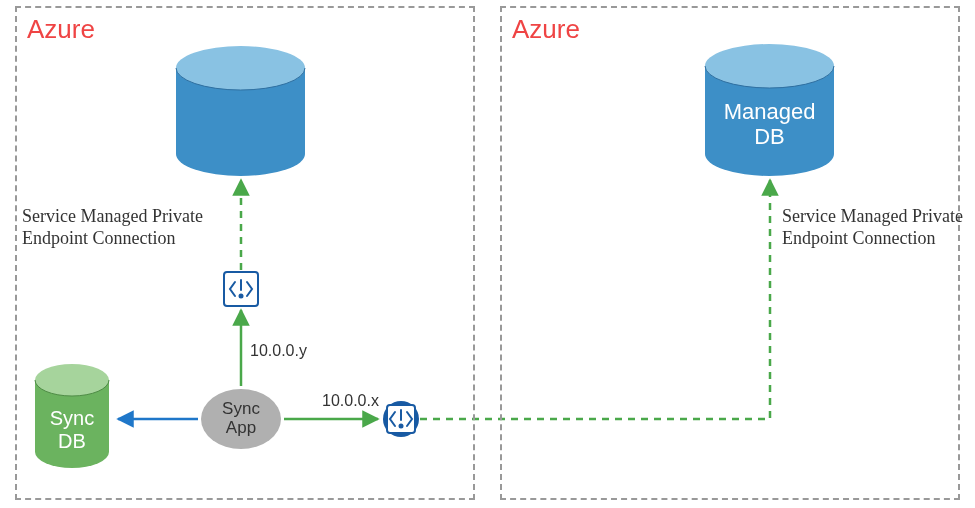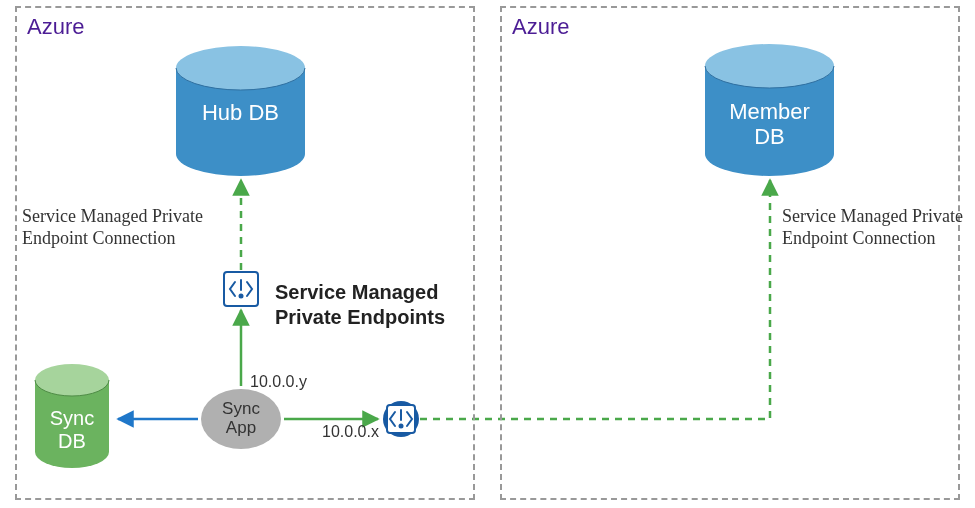--- a/index.html
+++ b/index.html
@@ -14,22 +14,22 @@
   }
   .azure-box {
     position: absolute;
     border: 2px dashed #999;
     box-sizing: border-box;
   }
   .azure-label {
     position: absolute;
     top: 6px;
     left: 10px;
-    font-size: 22px;
-    color: #4c1d95;
+    font-size: 26px;
+    color: #ef4444;
   }
   .db-cylinder {
     position: absolute;
   }
   .db-label {
     position: absolute;
     width: 100%;
     text-align: center;
     color: #fff;
     font-size: 22px;
@@ -48,21 +48,20 @@
     position: absolute;
     font-weight: 600;
     font-size: 20px;
     color: #222;
     line-height: 1.25;
   }
   .ip-annot {
     position: absolute;
     font-size: 16px;
     color: #333;
-    margin-top: 31px;
   }
   .sync-app {
     position: absolute;
     width: 82px;
     height: 62px;
     left: 200px;
     top: 388px;
   }
   .sync-app-label {
     position: absolute;
@@ -113,31 +112,30 @@
 <div class="azure-box" style="left:500px; top:6px; width:460px; height:494px;">
   <div class="azure-label">Azure</div>
 </div>
 
 <div class="db-cylinder" style="left:168px; top:42px; width:145px; height:138px;">
   <svg width="145" height="138" viewBox="0 0 145 138">
     <path d="M8 26 v86 a64.5 22 0 0 0 129 0 V26" fill="#3d8fc7"></path>
     <ellipse cx="72.5" cy="26" rx="64.5" ry="22" fill="#89c2e3"></ellipse>
     <path d="M8 26 a64.5 22 0 0 0 129 0" fill="none" stroke="#2f6fa0" stroke-width="1"></path>
   </svg>
-  <div class="db-label">Hub DB</div>
 </div>
 
 <div class="db-cylinder" style="left:697px; top:40px; width:145px; height:140px;">
   <svg width="145" height="140" viewBox="0 0 145 140">
     <path d="M8 26 v88 a64.5 22 0 0 0 129 0 V26" fill="#3d8fc7"></path>
     <ellipse cx="72.5" cy="26" rx="64.5" ry="22" fill="#89c2e3"></ellipse>
     <path d="M8 26 a64.5 22 0 0 0 129 0" fill="none" stroke="#2f6fa0" stroke-width="1"></path>
   </svg>
   <div class="db-label">
-    <span>Member</span><br>
+    <span>Managed</span><br>
     <span>DB</span>
   </div>
 </div>
 
 <div class="db-cylinder" style="left:30px; top:362px; width:84px; height:108px;">
   <svg width="84" height="108" viewBox="0 0 84 108">
     <path d="M5 18 v72 a37 16 0 0 0 74 0 V18" fill="#6bb35f"></path>
     <ellipse cx="42" cy="18" rx="37" ry="16" fill="#a6d49c"></ellipse>
     <path d="M5 18 a37 16 0 0 0 74 0" fill="none" stroke="#4f8c46" stroke-width="1"></path>
   </svg>
@@ -184,18 +182,17 @@
   <span>Service Managed Private</span><br>
   <span>Endpoint Connection</span>
 </div>
 
 <div class="text-annot" style="left:782px; top:206px;">
   <span>Service Managed Private</span><br>
   <span>Endpoint Connection</span>
 </div>
 
 <div class="pe-title" style="left:275px; top:280px;">
-  <span>Service Managed</span><br>
-  <span>Private Endpoints</span>
+  <br>
 </div>
 
 <div class="ip-annot" style="left:250px; top:342px;">10.0.0.y</div>
 <div class="ip-annot" style="left:322px; top:392px;">10.0.0.x</div>
 
 </body></html>

